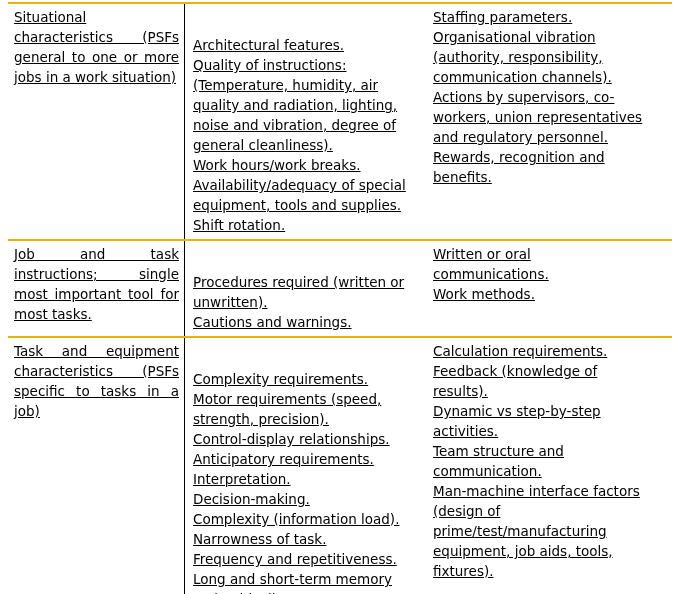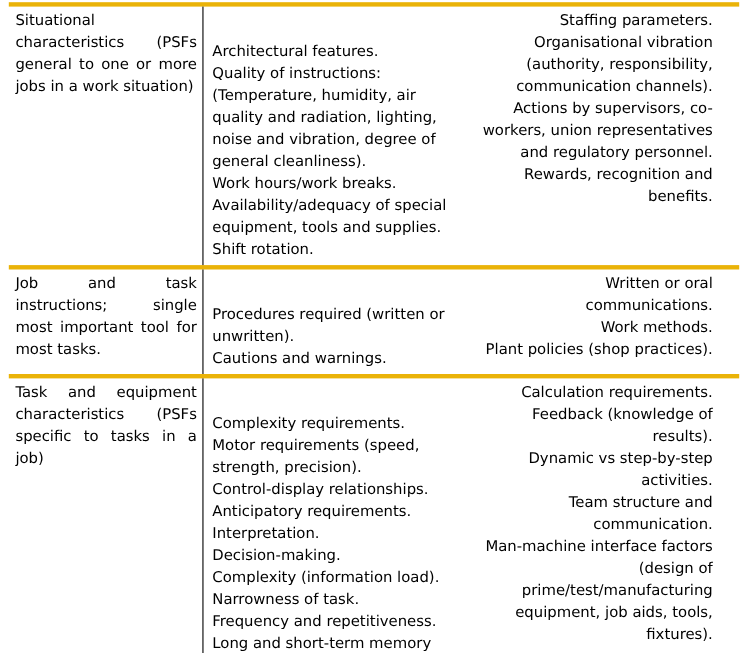--- a/index.html
+++ b/index.html
@@ -15,21 +15,22 @@
   .psf-table {
     position: absolute;
     left: 8px;
     top: 2px;
     width: 664px;
     border-bottom: 2px solid #000;
   }
   .trow {
     display: flex;
     align-items: stretch;
-    border-top: 4px solid #eab308;
+    border-top: 2px solid #eab308;
+    text-decoration: underline;
   }
   .trow-0 { min-height: 228px; }
   .trow-1 { min-height: 88px; }
   .trow-2 { min-height: 261px; }
   .cell {
     box-sizing: border-box;
     font-size: 13.5px;
     line-height: 20px;
     letter-spacing: 0px;
   }
@@ -43,21 +44,20 @@
   }
   .mid-cell {
     width: 240px;
     flex: 0 0 240px;
     padding: 3px 10px 4px 8px;
     margin-top: 28px;
   }
   .right-cell {
     flex: 1 1 auto;
     padding: 3px 24px 4px 8px;
-    text-align: right;
   }
   .cell-item {
     margin: 0;
     padding: 0;
   }
 </style>
 </head>
 <body>
 
 <div class="psf-table">
@@ -82,21 +82,20 @@
 
   <div class="trow trow-1">
     <div class="cell label-cell">Job and task instructions; single most important tool for most tasks.</div>
     <div class="cell mid-cell">
         <div class="cell-item">Procedures required (written or unwritten).</div>
         <div class="cell-item">Cautions and warnings.</div>
       </div>
     <div class="cell right-cell">
         <div class="cell-item">Written or oral communications.</div>
         <div class="cell-item">Work methods.</div>
-        <div class="cell-item">Plant policies (shop practices).</div>
       </div>
   </div>
 
   <div class="trow trow-2">
     <div class="cell label-cell">Task and equipment characteristics (PSFs specific to tasks in a job)</div>
     <div class="cell mid-cell">
         <div class="cell-item">Complexity requirements.</div>
         <div class="cell-item">Motor requirements (speed, strength, precision).</div>
         <div class="cell-item">Control-display relationships.</div>
         <div class="cell-item">Anticipatory requirements.</div>

